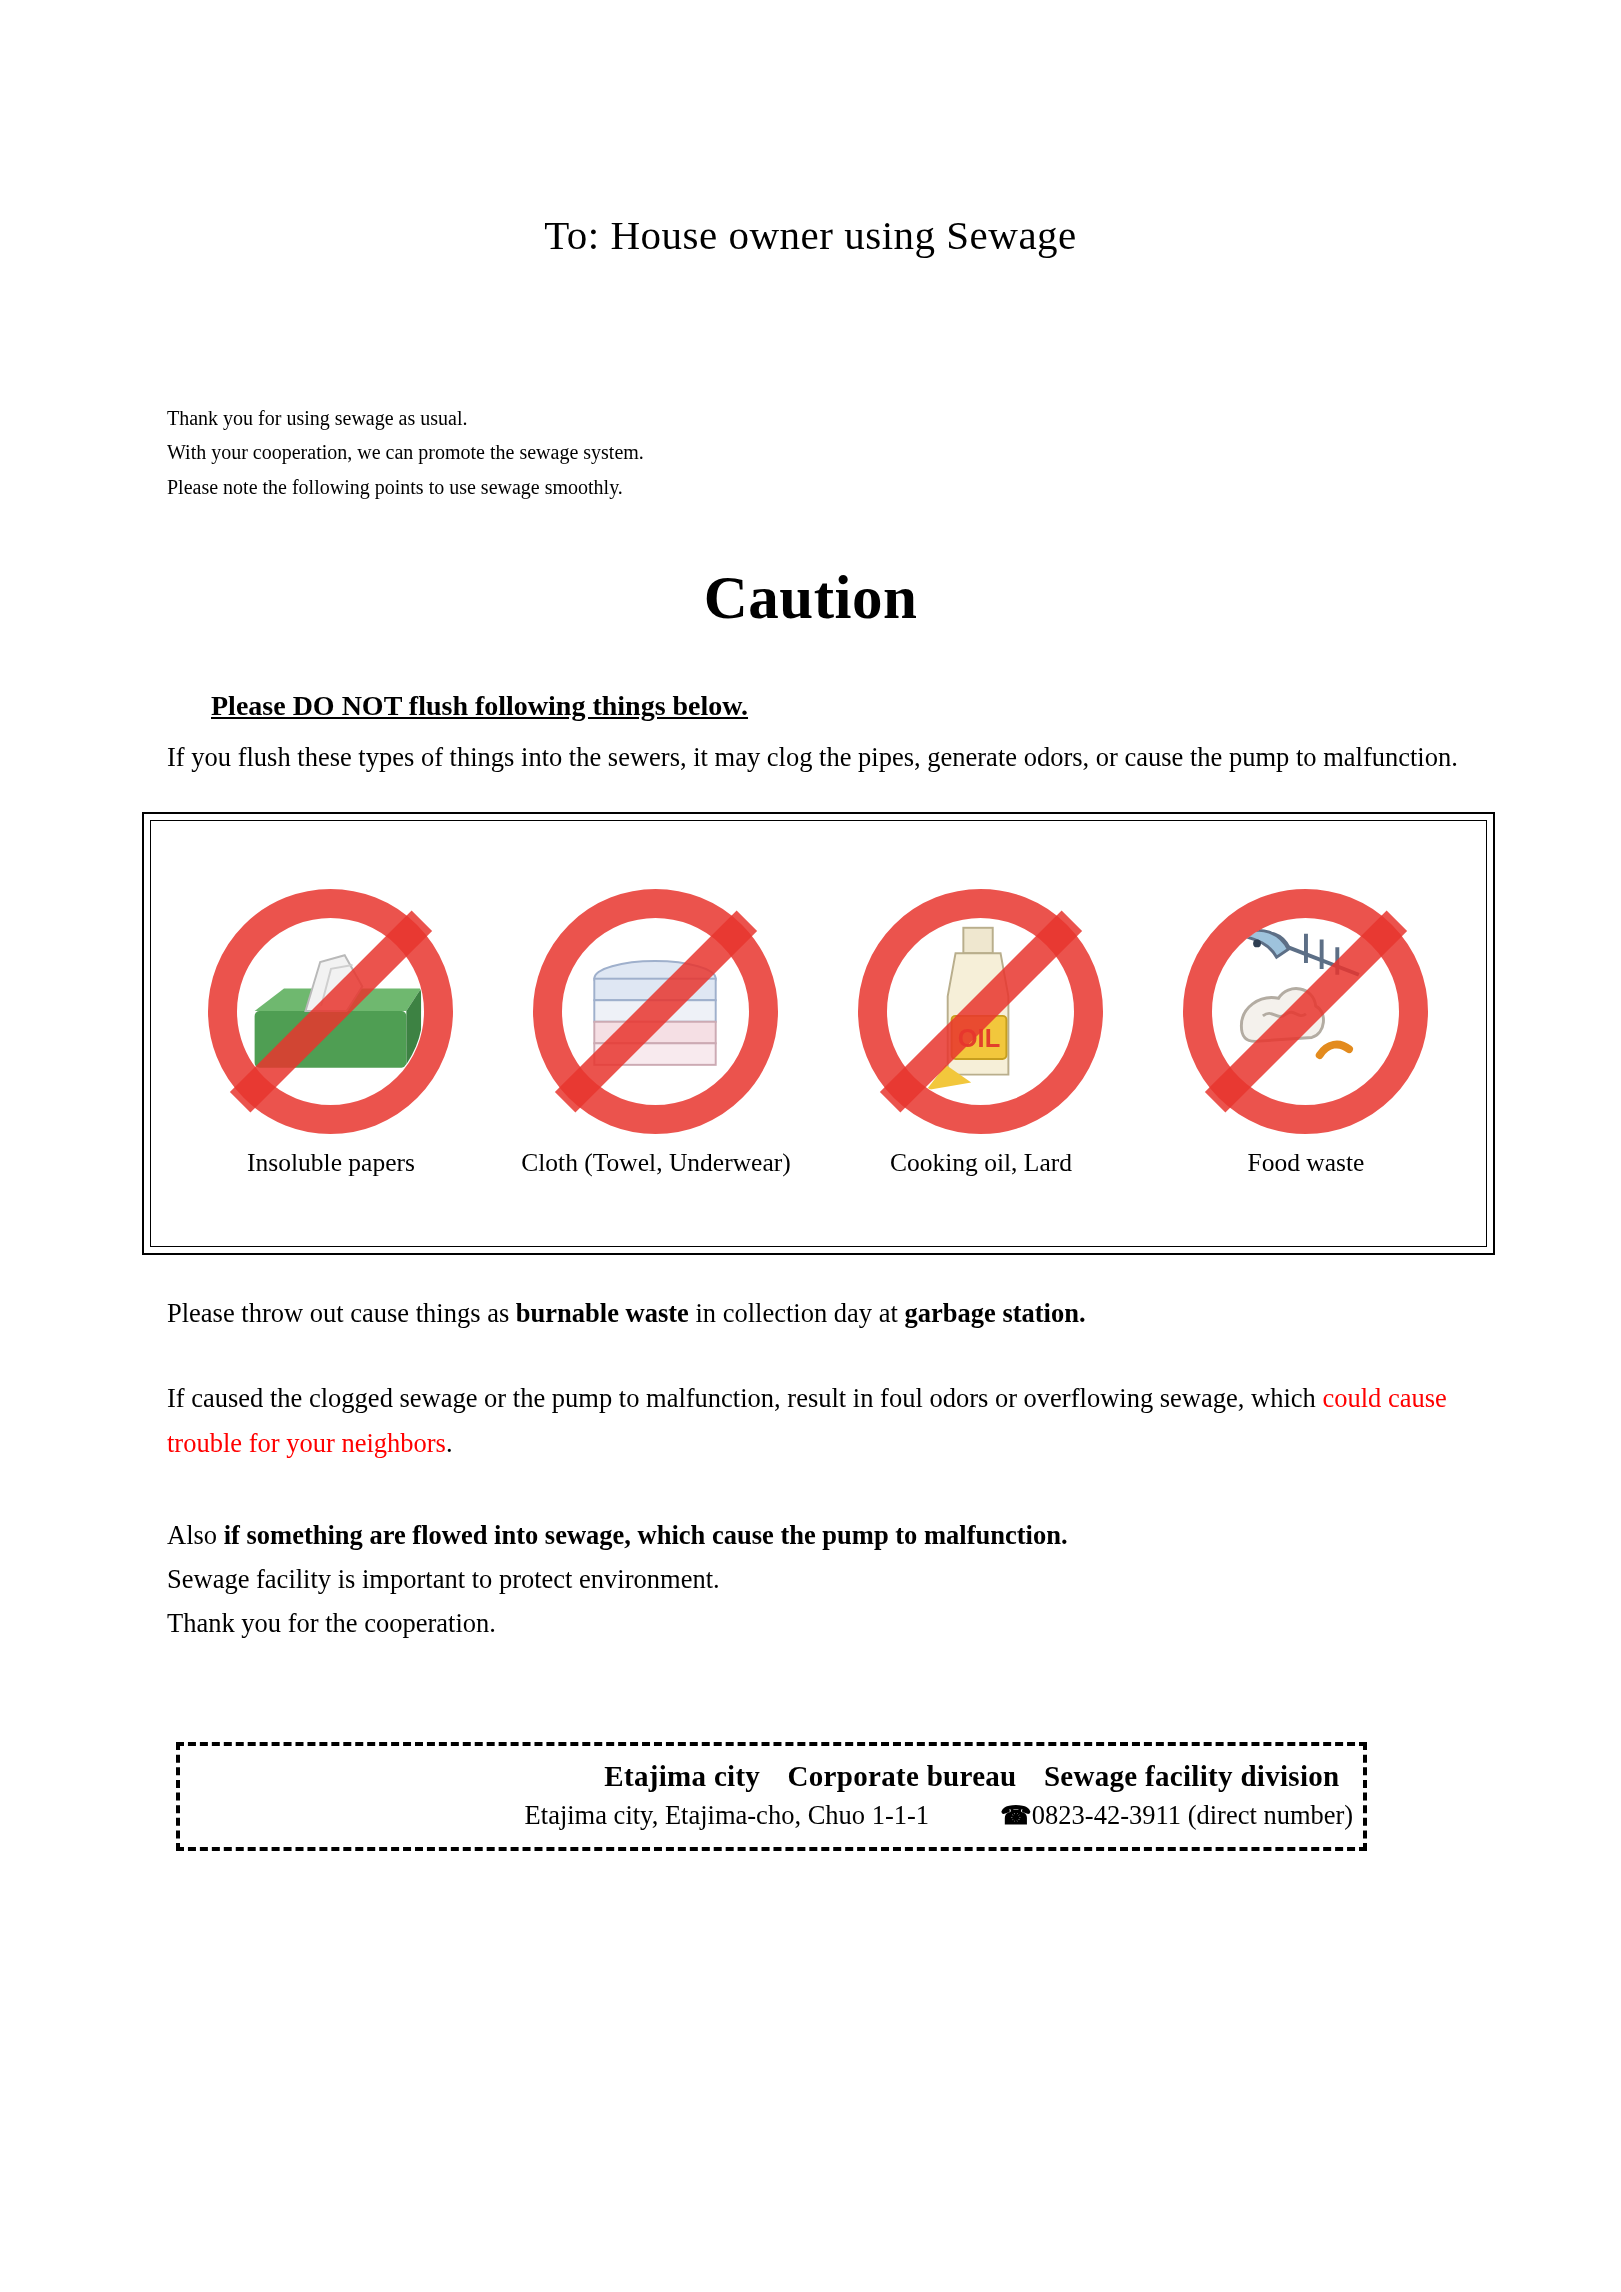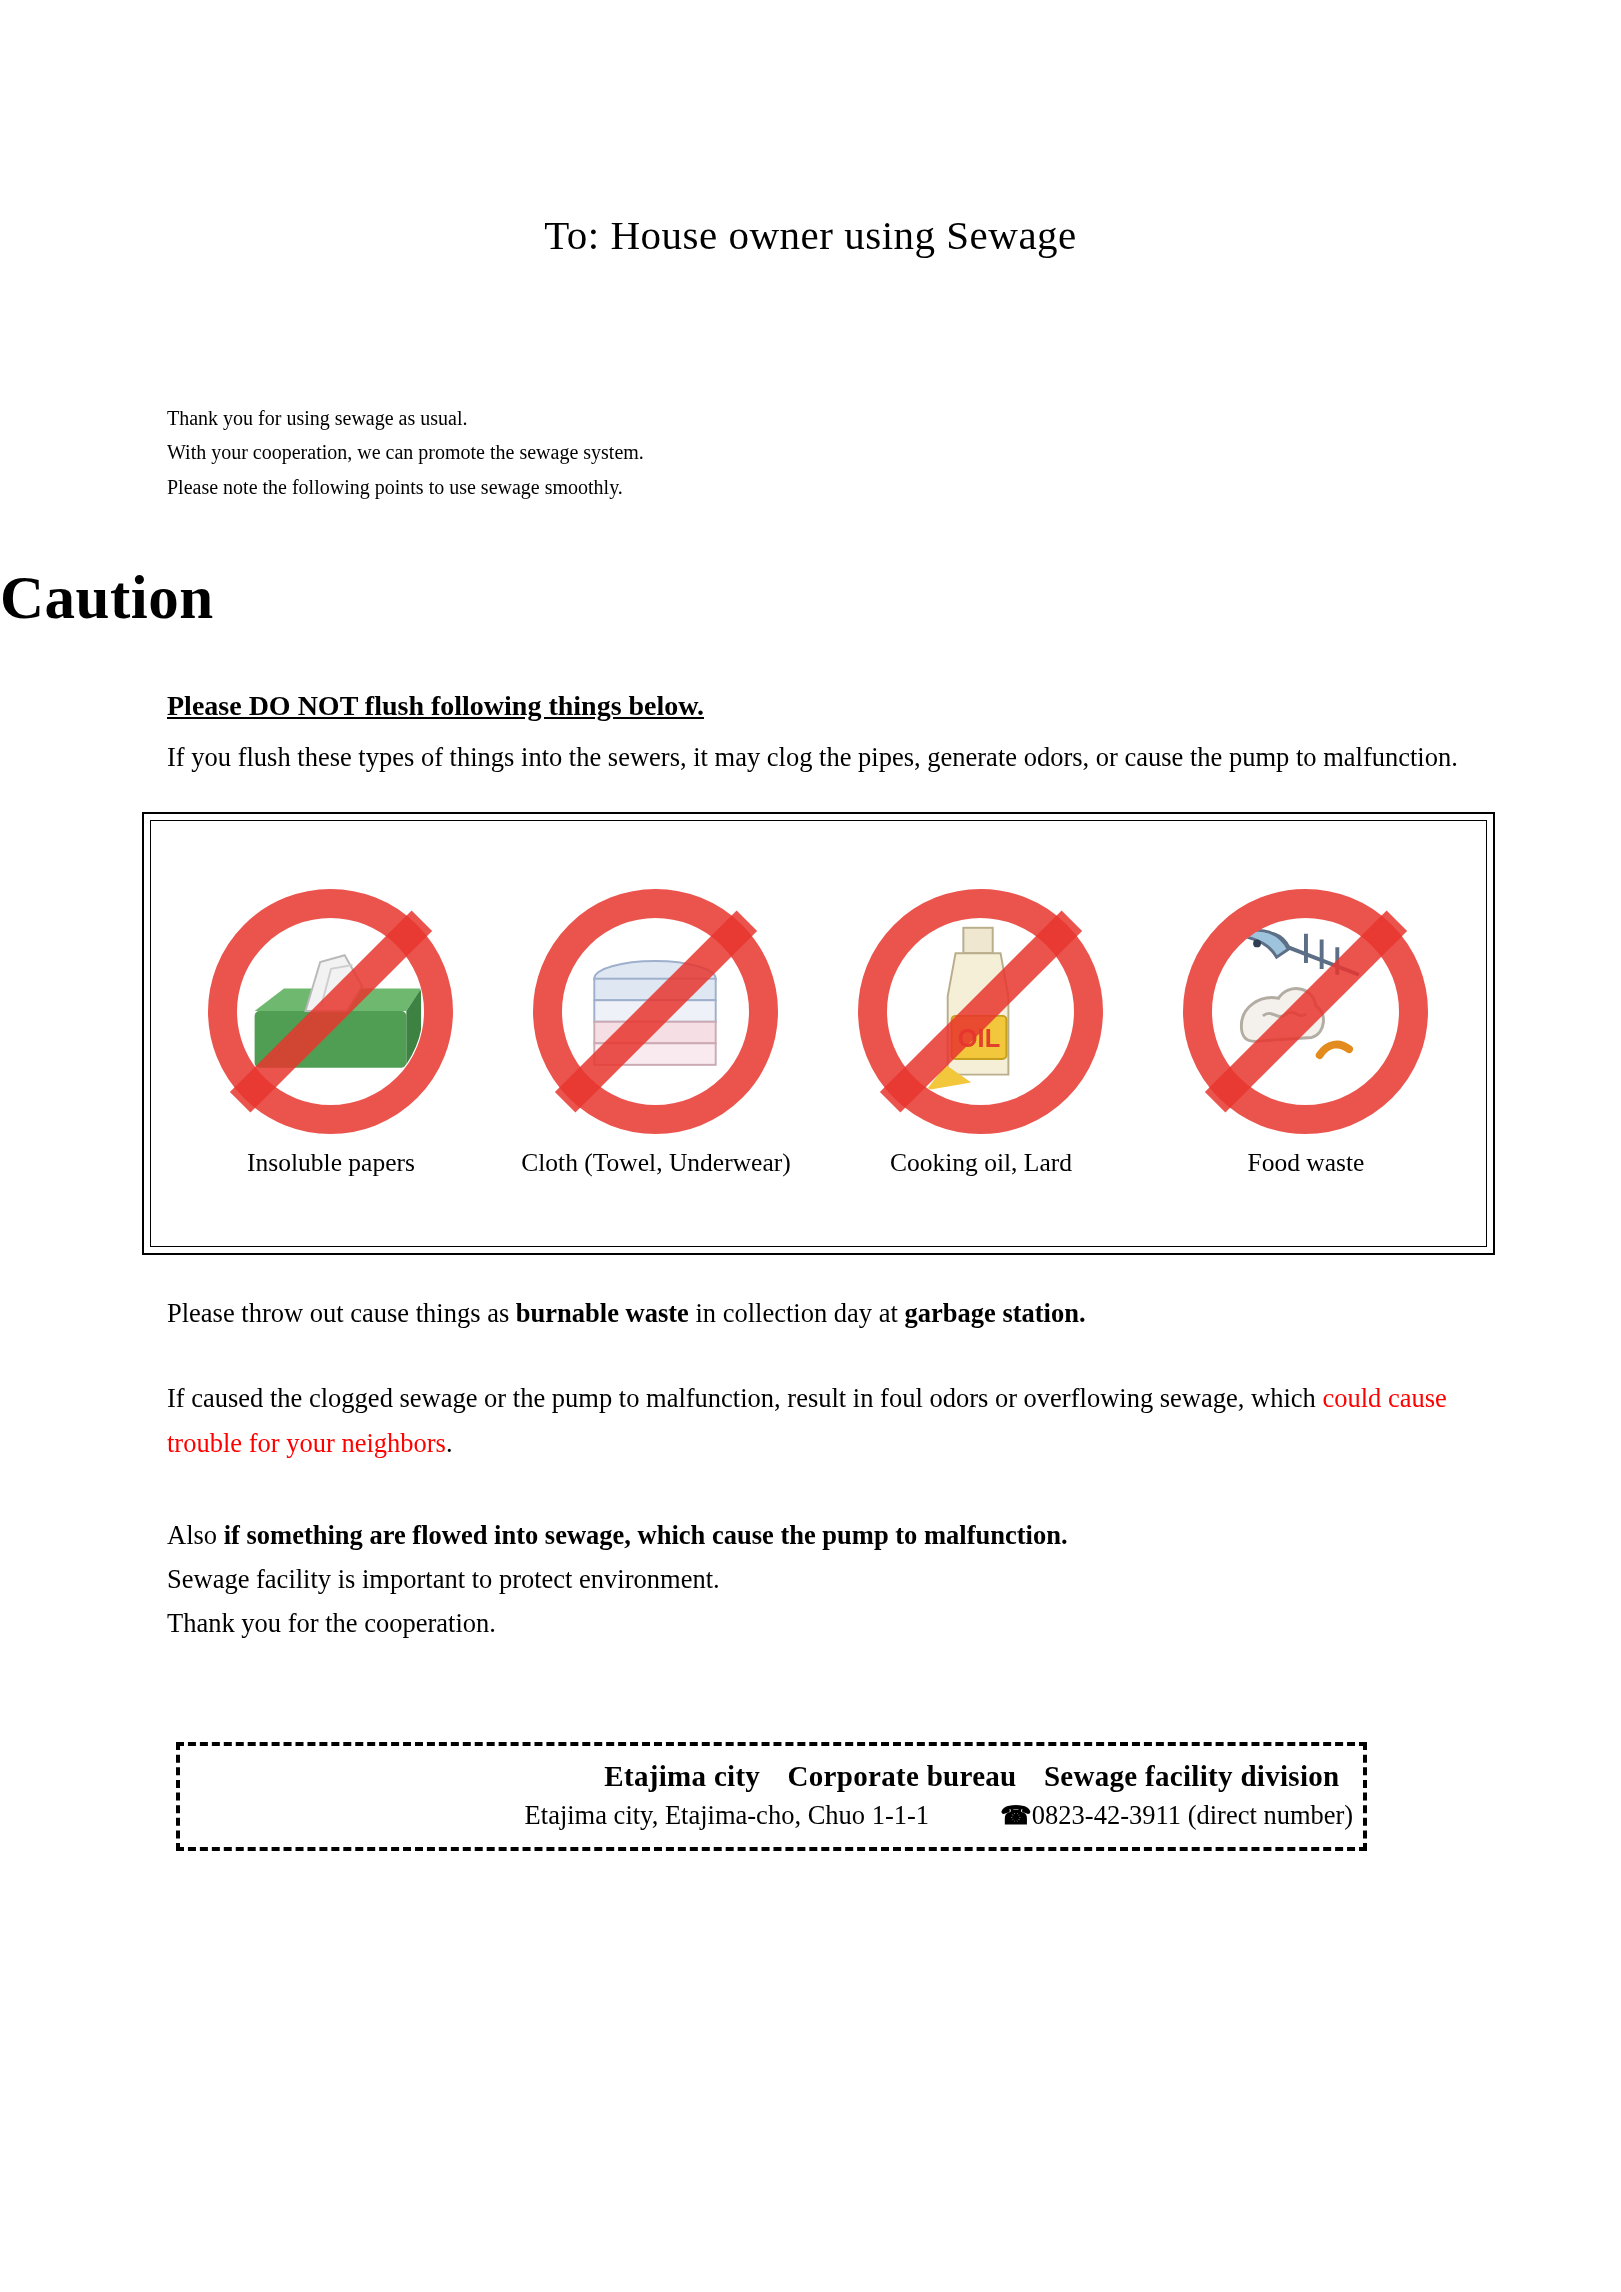--- a/index.html
+++ b/index.html
@@ -31,35 +31,36 @@
   .intro {
     margin-left: 167px;
     margin-right: 167px;
     margin-top: 142px;
     font-size: 20px;
     line-height: 1.72;
   }
   .intro div { white-space: nowrap; }
 
   .caution {
+    text-align: center;
     font-size: 61px;
     font-weight: bold;
     margin-top: 59px;
     letter-spacing: 0.5px;
   }
 
   .donot {
     margin-left: 167px;
     margin-top: 57px;
     font-size: 28px;
     font-weight: bold;
     text-decoration: underline;
     display: inline-block;
   }
-  .donot-wrap { margin: 0; }
+  .donot-wrap { margin: 0; padding-left: 44px; }
 
   .explain {
     margin-left: 167px;
     margin-right: 147px;
     margin-top: 13.7px;
     font-size: 26.5px;
     line-height: 1.62;
   }
 
   

